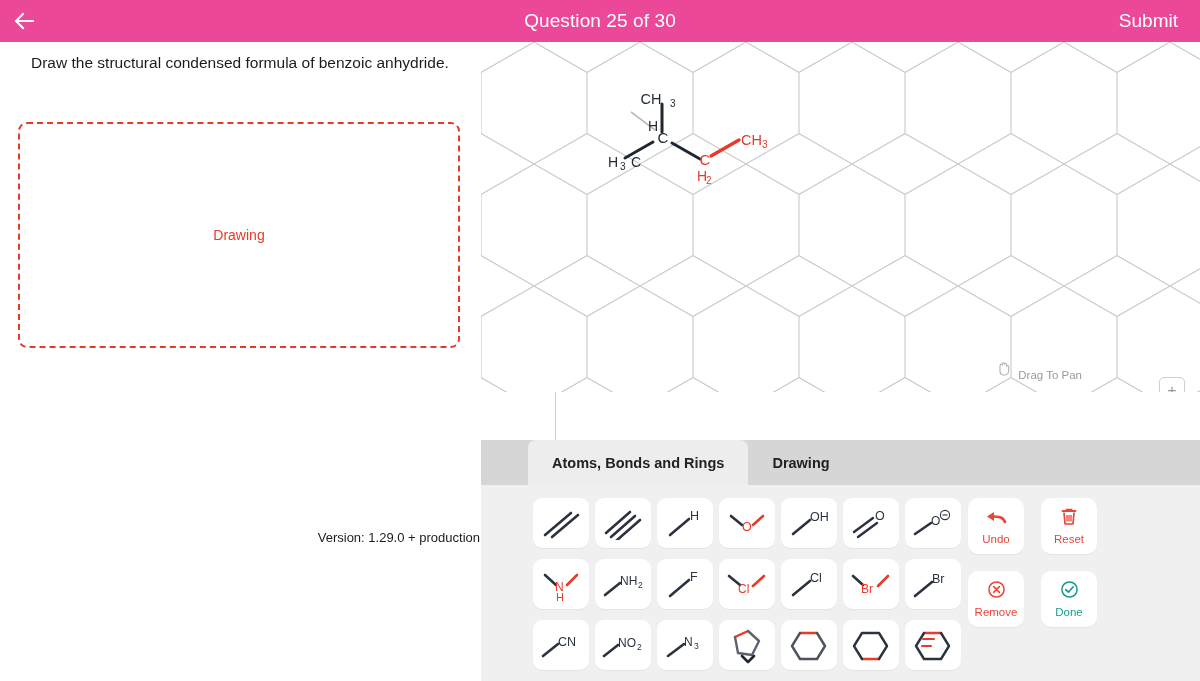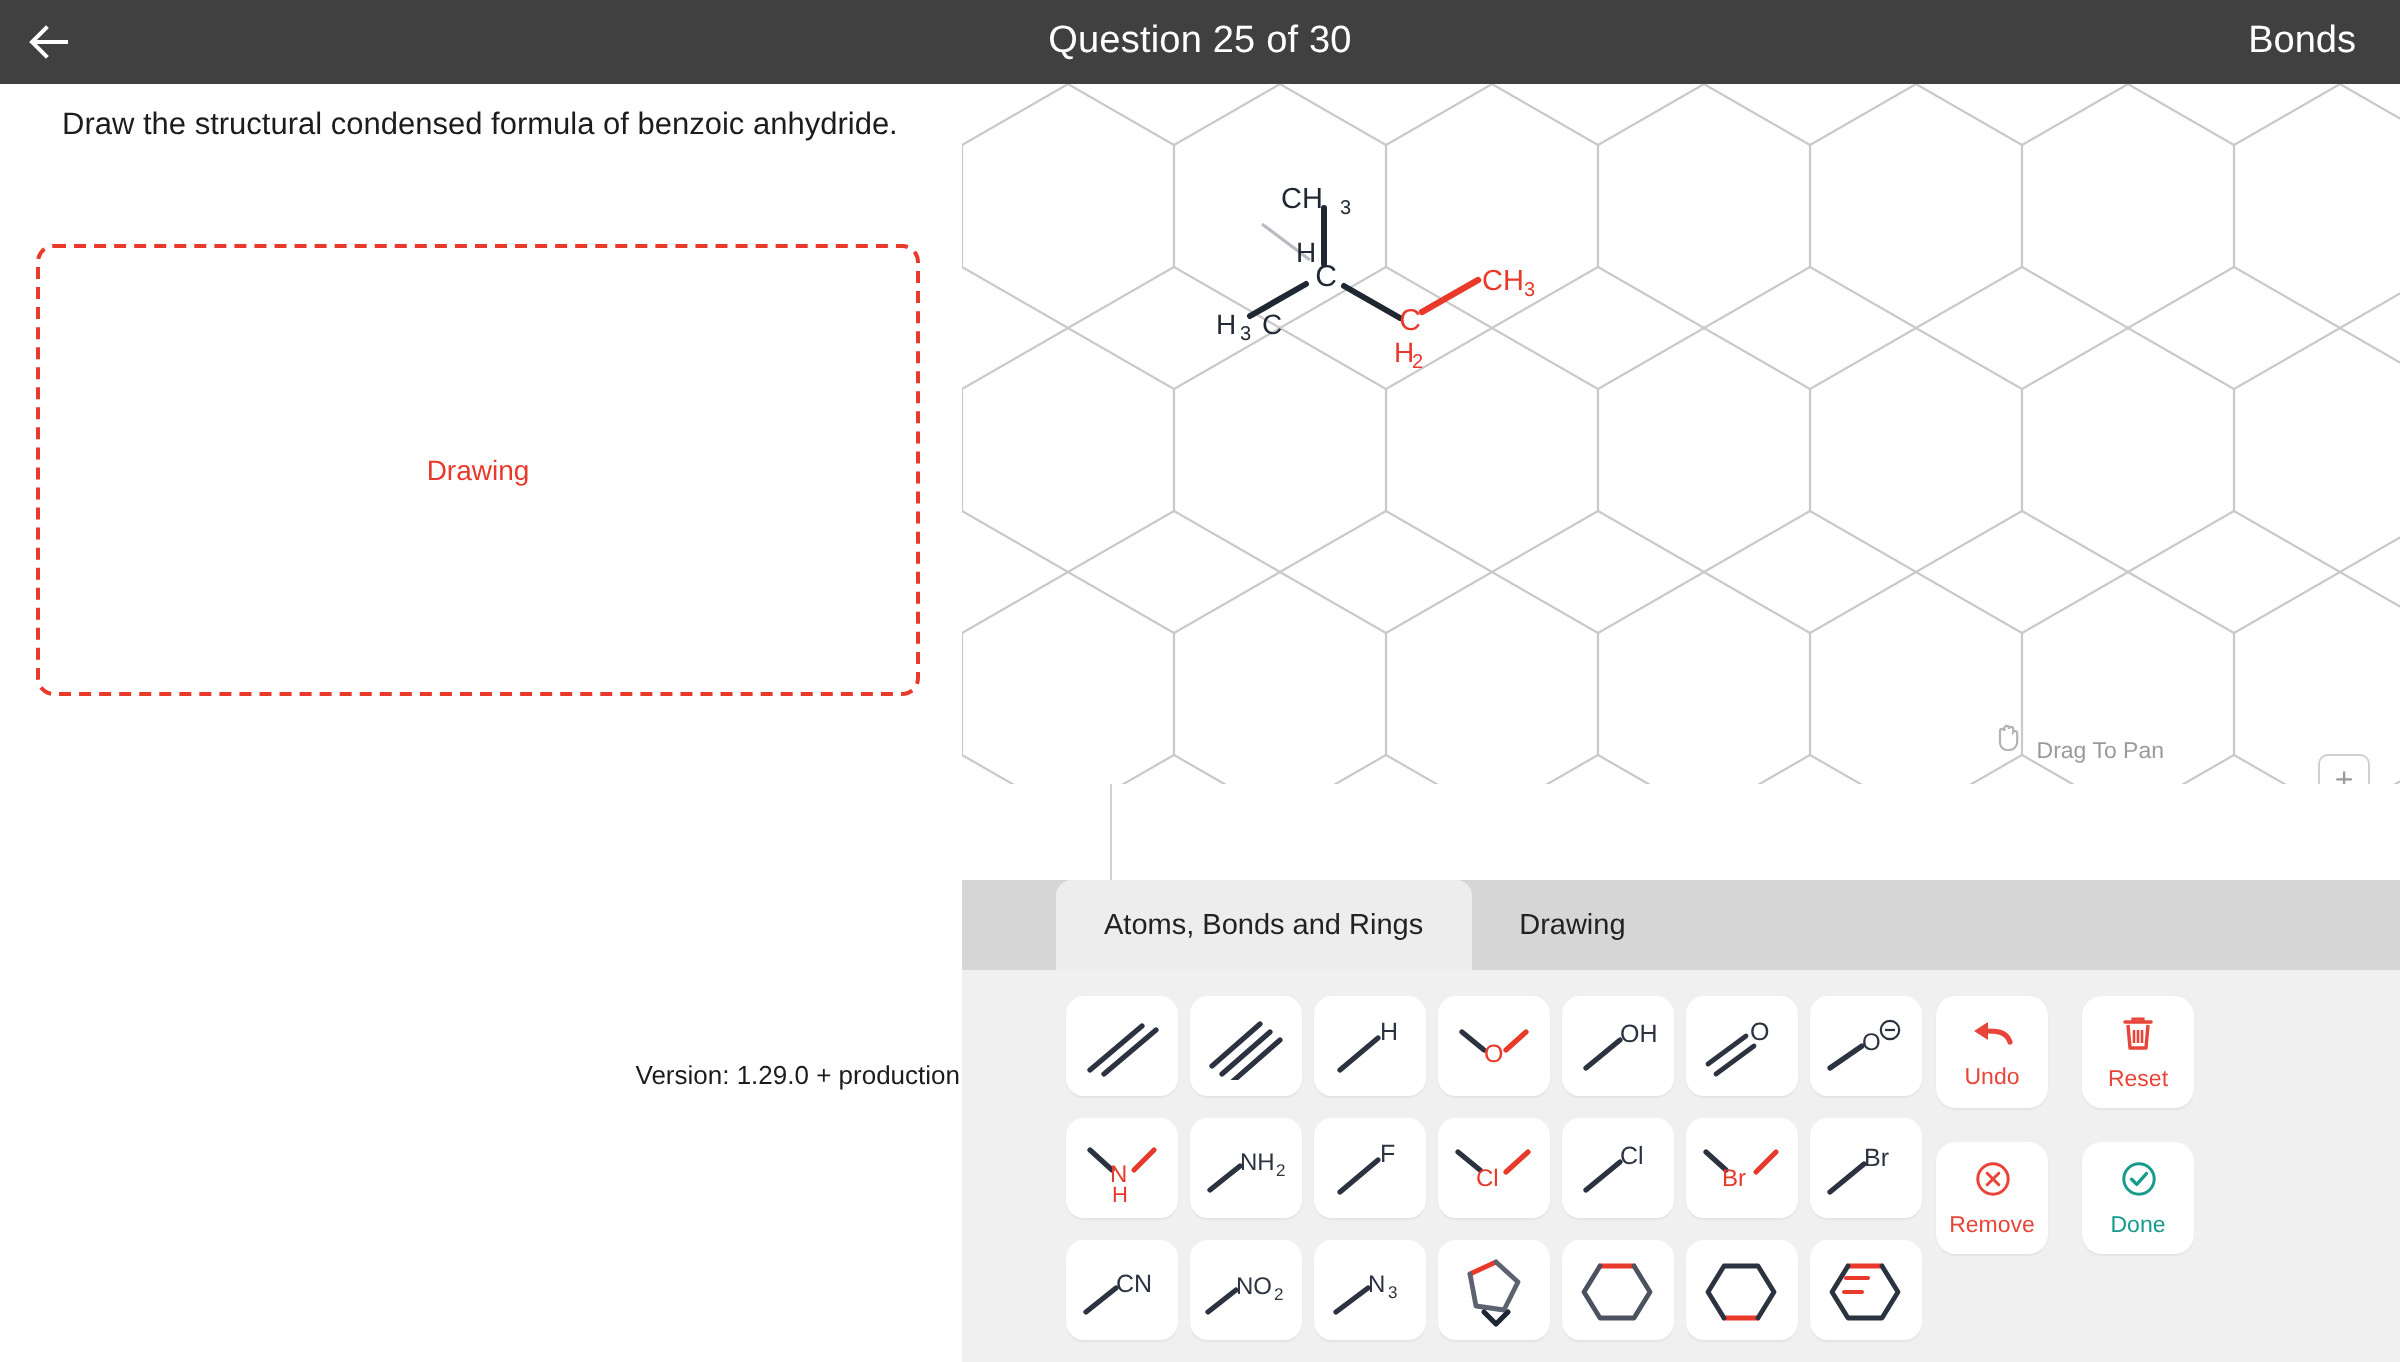--- a/index.html
+++ b/index.html
@@ -8,21 +8,21 @@
     font-family: "Liberation Sans", sans-serif;
     background: #ffffff;
     overflow: hidden;
   }
   #app { position: relative; width: 1200px; height: 681px; }
 
   
   .header {
     position: absolute; top: 0; left: 0;
     width: 1200px; height: 42px;
-    background: #404040;
+    background: #ec4899;
     display: flex; align-items: center;
   }
   .back-btn {
     width: 50px; height: 42px;
     display: flex; align-items: center; justify-content: center;
     cursor: pointer;
   }
   .back-btn svg { display: block; }
   .header-title {
     position: absolute; left: 0; right: 0;
@@ -98,20 +98,21 @@
     background: #d6d6d6;
     display: flex; align-items: flex-end;
     padding-left: 47px;
   }
   .tab {
     height: 45px; padding: 0 24px;
     display: flex; align-items: center; justify-content: center;
     font-size: 14.5px; color: #222;
     border-radius: 8px 8px 0 0;
     cursor: pointer;
+    font-weight: bold;
   }
   .tab.active { background: #ededed; }
 
   
   .palette {
     position: absolute; top: 485px; left: 481px;
     width: 719px; height: 196px;
     background: #f0f0f0;
   }
   .tool-grid {
@@ -158,21 +159,21 @@
   <div class="header">
     <div class="back-btn">
       <span>
         <svg width="22" height="20" viewBox="0 0 22 20">
           <path d="M2 10 L20 10" stroke="#fff" stroke-width="2" fill="none"></path>
           <path d="M9 3 L2 10 L9 17" stroke="#fff" stroke-width="2" fill="none" stroke-linecap="square"></path>
         </svg>
       </span>
     </div>
     <div class="header-title">Question 25 of 30</div>
-    <div class="submit-btn">Bonds</div>
+    <div class="submit-btn">Submit</div>
   </div>
 
   <div class="left-panel">
     <div class="question-text">Draw the structural condensed formula of benzoic anhydride.</div>
     <div class="drawing-box">
       <span class="drawing-label">Drawing</span>
     </div>
     <div class="version-text">Version: 1.29.0 +  production</div>
   </div>
 

